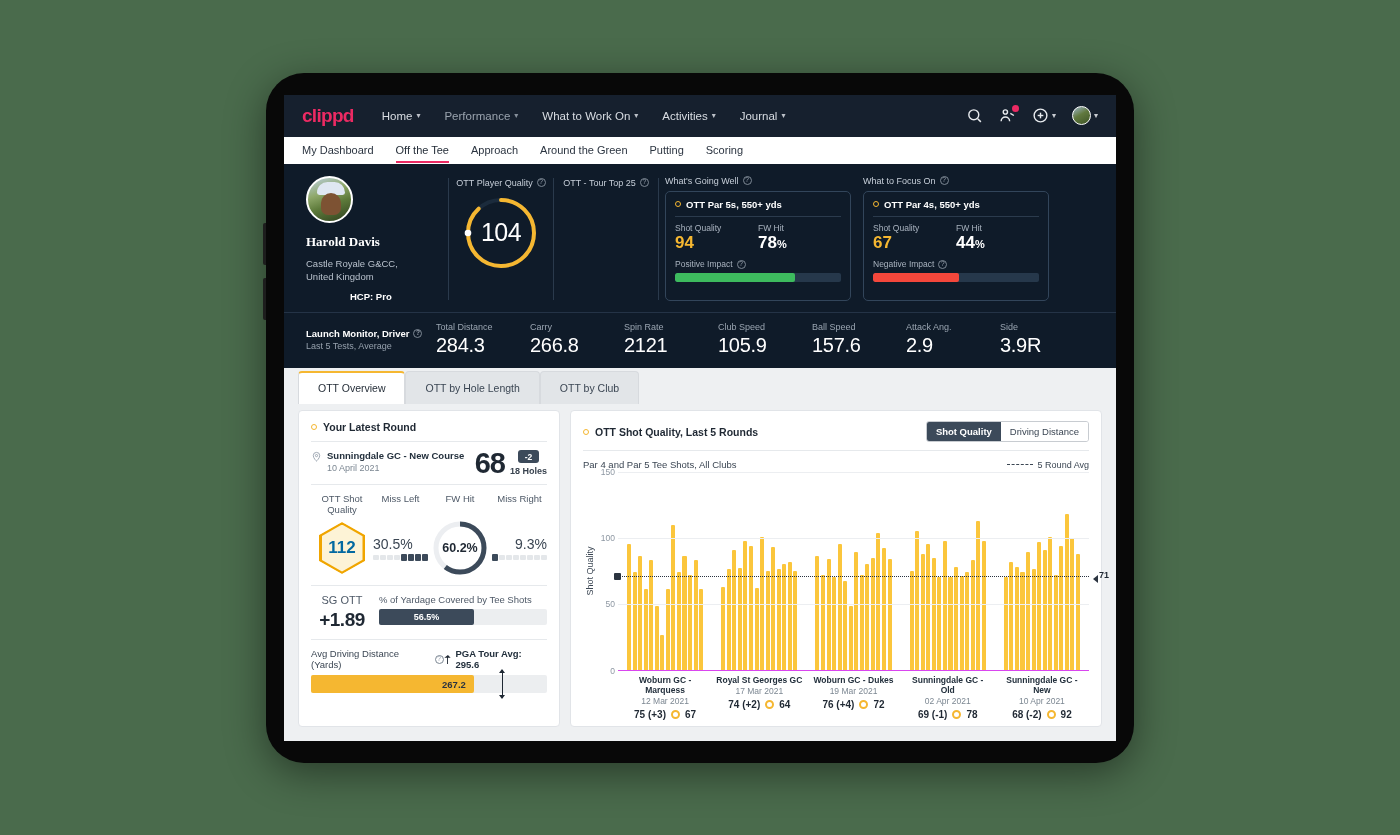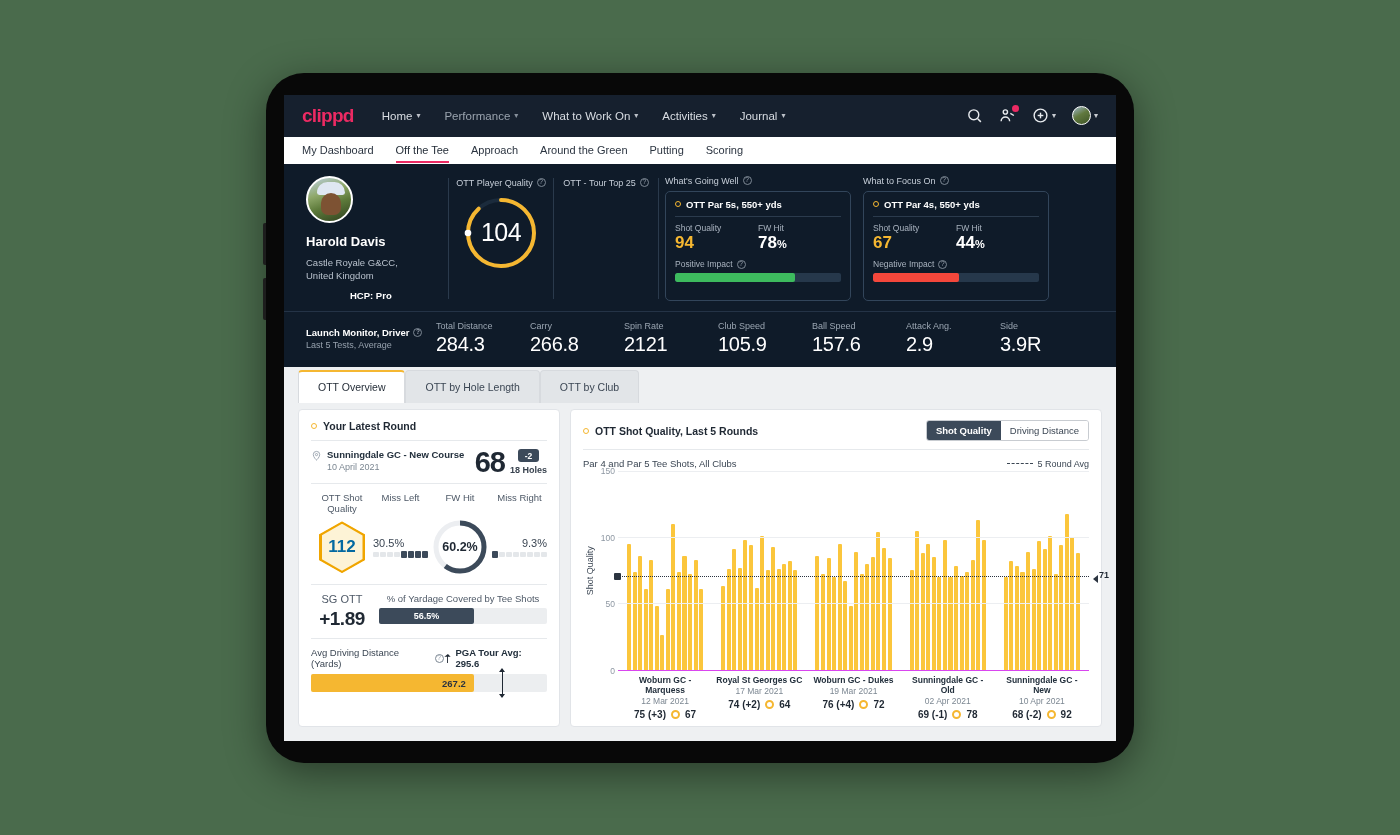--- a/index.html
+++ b/index.html
@@ -80,21 +80,21 @@
     border:2px solid #fff; margin-bottom:11px; position:relative; overflow:hidden;
   }
   .avatar-lg::before{
     content:""; position:absolute; left:9px; top:4px; width:28px; height:13px;
     background:#dfe7f2; border-radius:13px 13px 3px 3px;
   }
   .avatar-lg::after{
     content:""; position:absolute; left:13px; top:15px; width:20px; height:22px;
     background:#7d5233; border-radius:10px 10px 7px 7px;
   }
-  .pname { color:#fff; font-size:13px; font-weight:bold; margin-bottom:7px; }
+  .pname { color:#fff; font-size:13px; font-weight:bold; margin-bottom:7px;font-family:Liberation Serif, serif; }
   .pclub { color:#b9c2cd; font-size:9.5px; line-height:1.45; margin-bottom:7px; }
   .phcp { color:#fff; font-size:9.5px; font-weight:bold;margin-left:44px; }
 
   .vdiv { width:1px; background:#2a3a4c; margin:2px 0; flex:0 0 1px; }
 
   .gauge-col { width:104px; display:flex; flex-direction:column; align-items:center; padding-top:2px; }
   .gauge-lbl { color:#c6ced8; font-size:9px; display:flex; align-items:center; gap:4px; margin-bottom:6px; white-space:nowrap;justify-content:flex-end;}
   .qmark {
     width:9px; height:9px; border-radius:50%; border:1px solid #7d8894;
     font-size:6.5px; color:#98a2ae; display:inline-flex; align-items:center; justify-content:center;
@@ -176,34 +176,34 @@
     position:absolute; inset:2.5px; background:#fdf3d6;
     clip-path: polygon(50% 0%, 100% 25%, 100% 75%, 50% 100%, 0% 75%, 0% 25%);
   }
   .hex-border{
     position:absolute; inset:0; background:#f0a500;
     clip-path: polygon(50% 0%, 100% 25%, 100% 75%, 50% 100%, 0% 75%, 0% 25%);
   }
   .hex span { position:relative; z-index:2; font-size:17px; font-weight:bold; color:#0369a1; }
 
   .missbar { flex:1; display:flex; flex-direction:column; }
-  .missbar .pctlbl { font-size:11px; color:#3b4653; margin-bottom:2px; }
+  .missbar .pctlbl { font-size:14px; color:#3b4653; margin-bottom:2px; }
   .segbar { display:flex; gap:1.5px; height:7px; align-items:center; }
   .seg { flex:1; height:5px; background:#e4e7ea; border-radius:1px; }
   .seg.on { background:#3c4a5a; height:7px; }
 
   .fwdonut { width:64px; position:relative; display:flex; align-items:center; justify-content:center; }
   .fwdonut .fv { position:absolute; font-size:12.5px; font-weight:bold; color:#1f2833; }
 
   .mid-row { display:flex; align-items:flex-start; }
   .sg-col { width:62px; text-align:center; }
   .sg-k { font-size:11px; color:#4e5967; margin-bottom:3px; }
   .sg-v { font-size:19px; font-weight:bold; color:#1f2833; letter-spacing:-.5px;}
   .yd-col { flex:1; padding-left:6px; }
-  .yd-k { font-size:9.5px; color:#4e5967; margin-bottom:4px;text-align:center; }
+  .yd-k { font-size:9.5px; color:#4e5967; margin-bottom:4px; }
   .yd-track { height:16px; background:#eceef0; border-radius:2px; position:relative; }
   .yd-fill { position:absolute; left:0; top:0; bottom:0; background:#3c4a5a; border-radius:2px; display:flex; align-items:center; justify-content:center; }
   .yd-fill span { color:#fff; font-size:9px; font-weight:bold; }
 
   .add-head { display:flex; align-items:center; font-size:9.5px; color:#3b4653; }
   .add-head .tour { margin-left:auto; font-weight:bold; color:#23303d; display:flex; align-items:center; gap:4px;}
   .add-track { height:18px; background:#eceef0; border-radius:2px; position:relative; margin-top:5px; }
   .add-fill { position:absolute; left:0; top:0; bottom:0; background:#f5b731; border-radius:2px; display:flex; align-items:center; justify-content:flex-end; padding-right:8px;}
   .add-fill span { font-size:9.5px; font-weight:bold; color:#2b3440; }
   .add-marker { position:absolute; top:-5px; bottom:-5px; width:1px; background:#1f2833; }

